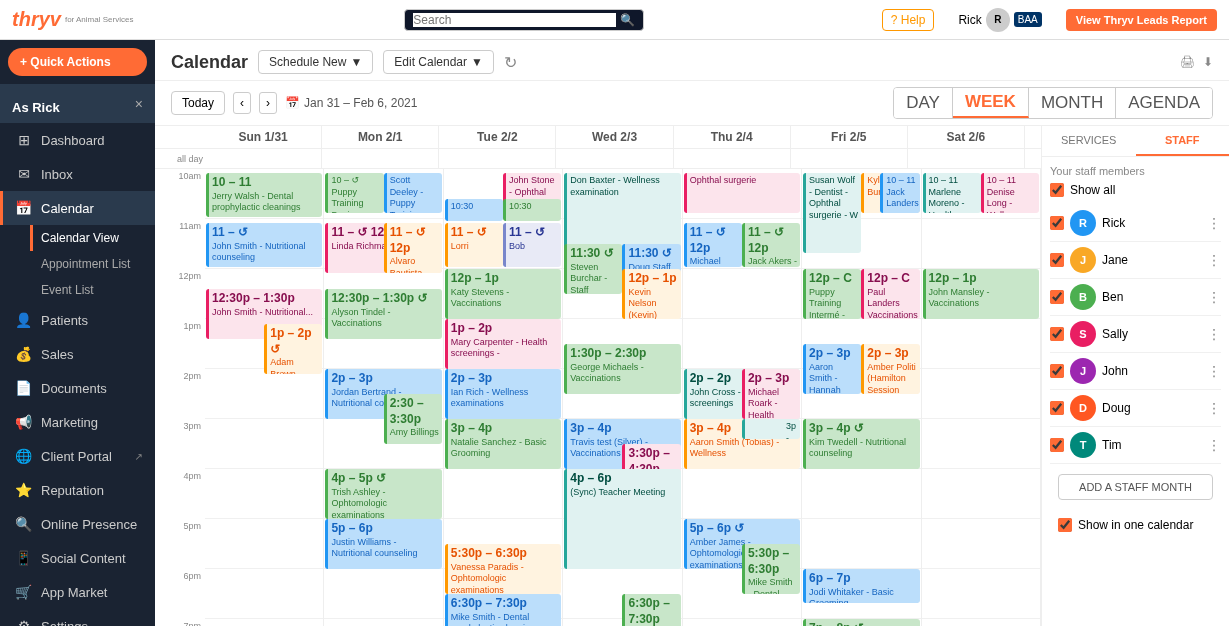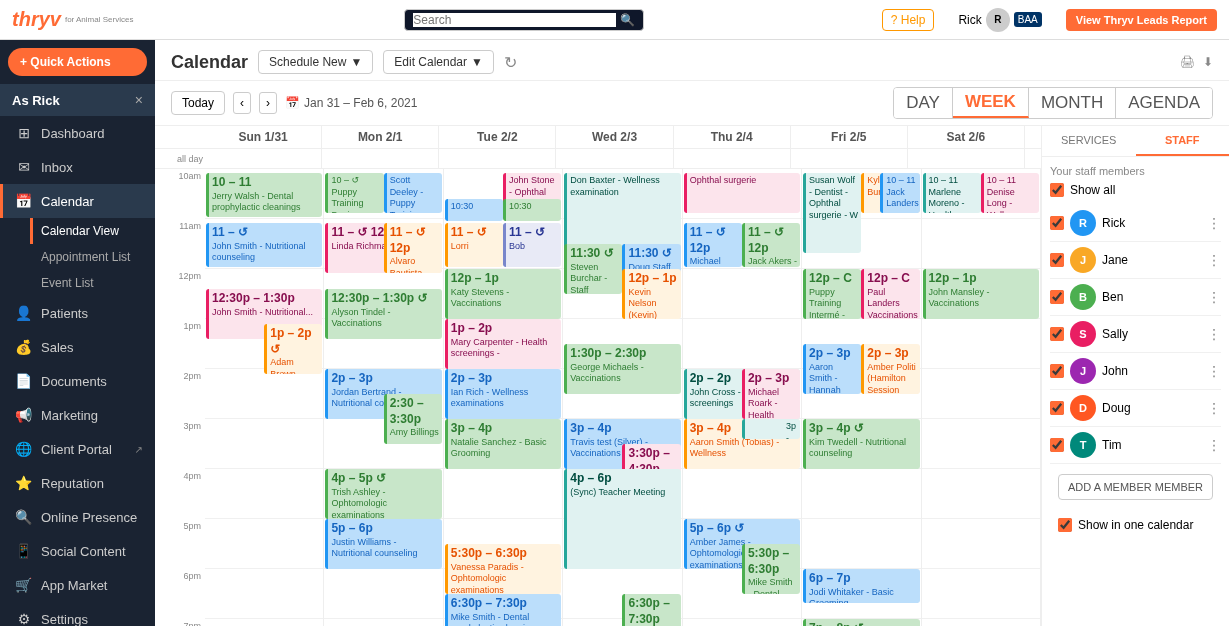--- a/index.html
+++ b/index.html
@@ -45,21 +45,21 @@
     }
     .quick-actions-btn {
       margin: 8px; background: #ff6b35; color: #fff; border: none; border-radius: 20px;
       padding: 7px 12px; font-size: 12px; cursor: pointer; font-weight: bold;
       display: flex; align-items: center; gap: 4px;
     }
     .sidebar-user-item {
       display: flex; align-items: center; padding: 8px 12px; color: #fff;
       background: #2a3a4d; cursor: pointer; justify-content: space-between;
     }
-    .sidebar-user-label { font-size: 13px; font-weight: bold; }
+    .sidebar-user-label { font-size: 13px; font-weight: bold; margin-top: 8px; }
     .sidebar-close { color: #aaa; font-size: 14px; cursor: pointer; }
     .sidebar-item {
       display: flex; align-items: center; gap: 8px; padding: 9px 12px; color: #ccc;
       cursor: pointer; border-left: 3px solid transparent;
     }
     .sidebar-item.active { color: #fff; background: #2a3a4d; border-left: 3px solid #ff6b35; }
     .sidebar-item-icon { font-size: 14px; width: 18px; text-align: center; }
     .sidebar-item-label { font-size: 13px; }
     .sidebar-submenu { padding-left: 30px; }
     .sidebar-sub-item {
@@ -720,21 +720,21 @@
             <span class="staff-name">Doug</span>
             <span class="staff-more">⋮</span>
           </div>
           <div class="staff-item">
             <input type="checkbox" class="staff-check" checked="" style="">
             <div class="staff-avatar" style="background:#00897b">T</div>
             <span class="staff-name">Tim</span>
             <span class="staff-more">⋮</span>
           </div>
 
-          <button class="add-staff-btn">ADD A MEMBER MEMBER</button>
+          <button class="add-staff-btn">ADD A STAFF MONTH</button>
 
           <div class="show-one-cal">
             <input type="checkbox" class="show-all-check" checked="" style="">
             <span>Show in one calendar</span>
           </div>
         </div>
       </div>
     </div>
   </div>
 </div>

